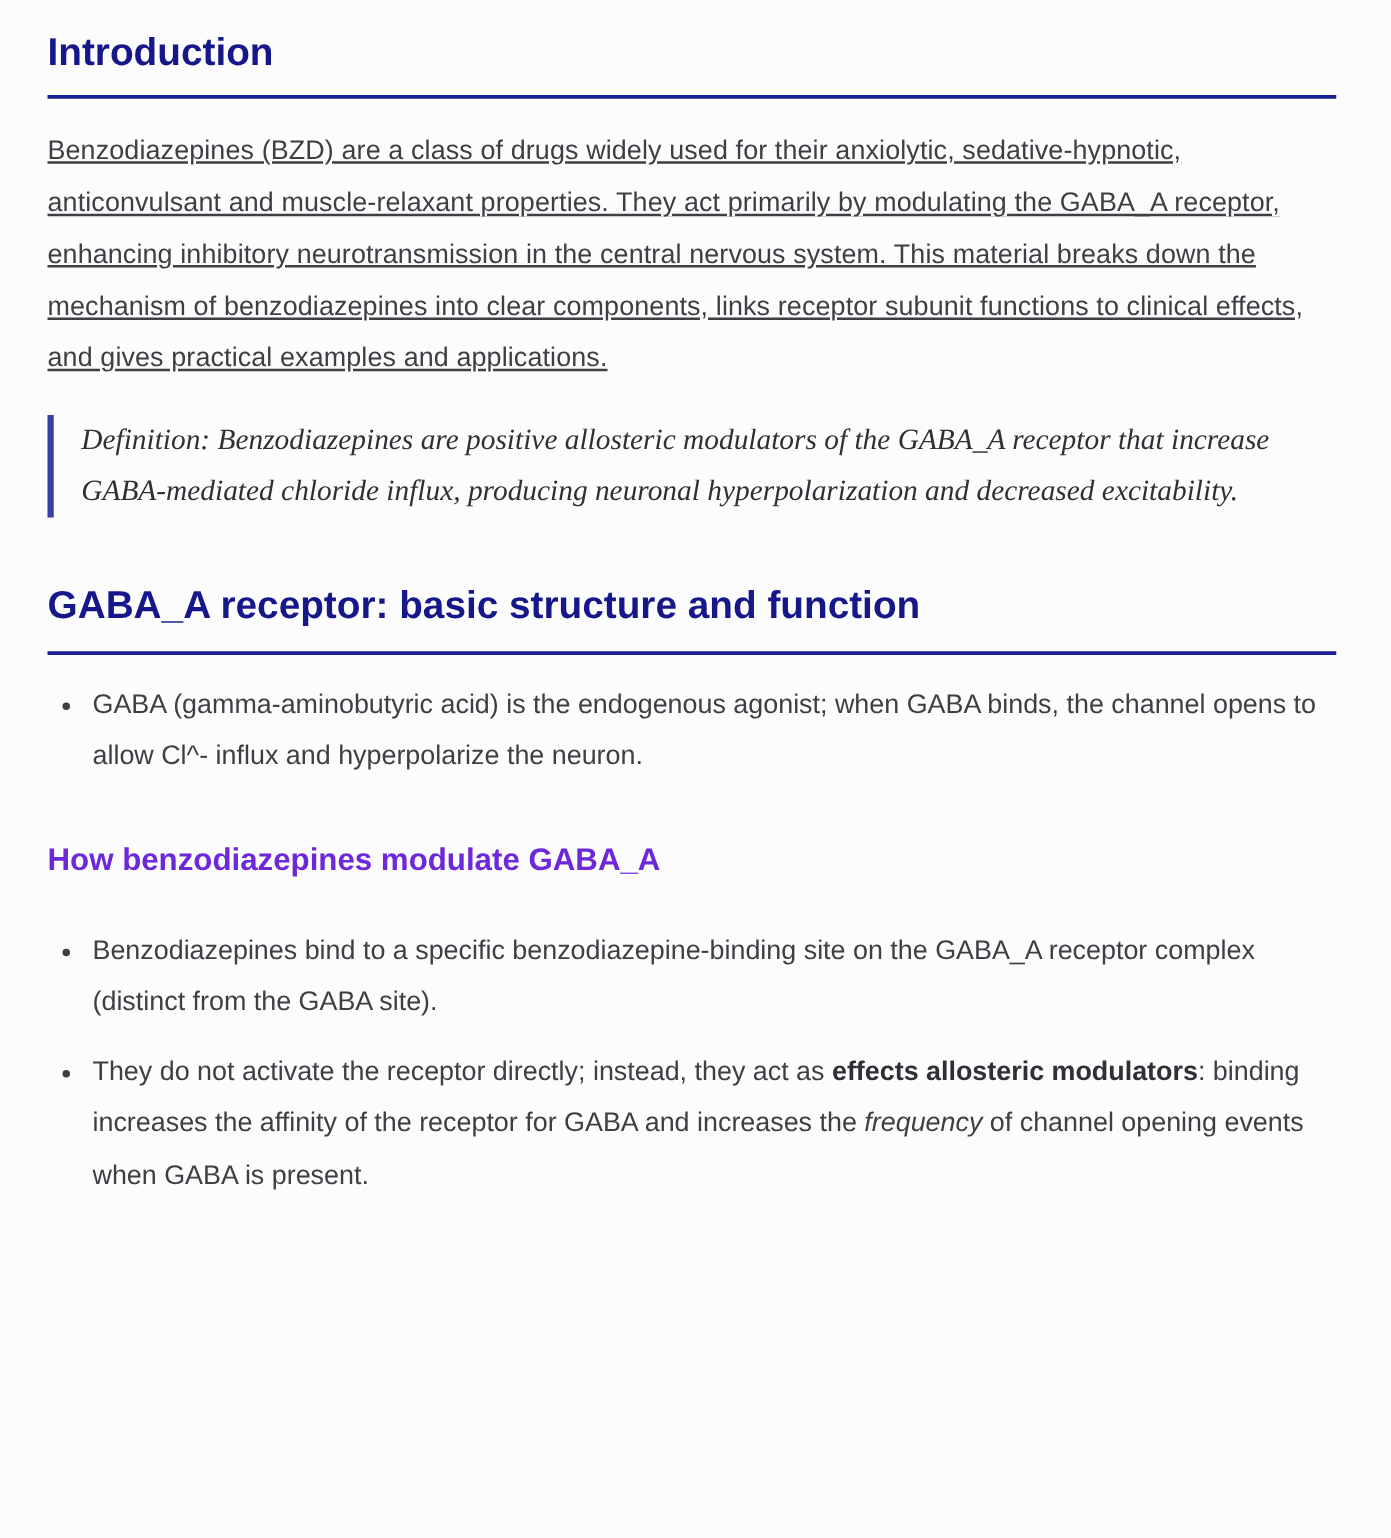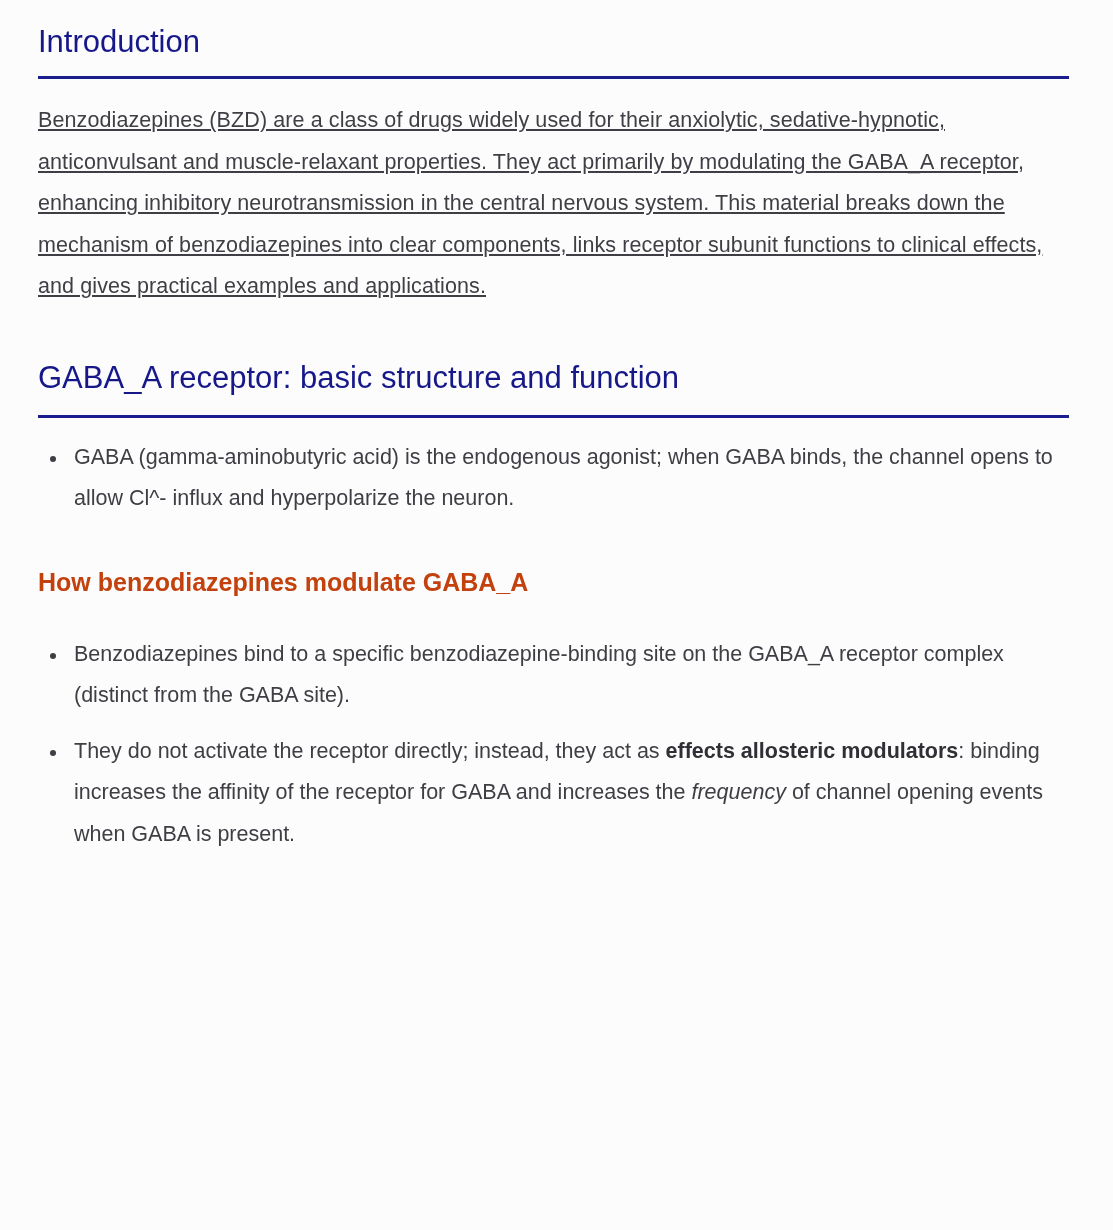--- a/index.html
+++ b/index.html
@@ -4,21 +4,21 @@
 <style>
   html, body { margin: 0; padding: 0; }
   body {
     width: 1113px; height: 1230px; overflow: hidden;
     background: #fcfcfd;
     font-family: "Liberation Sans", "DejaVu Sans", sans-serif;
     color: #3a3a3f;
   }
   .page { position: relative; padding: 0 44px 0 38px; }
   h2 {
-    margin: 0; color: #16188a; font-weight: 400;
+    margin: 0; color: #16188a; font-weight: 700;
     font-family: "Liberation Sans", sans-serif;
   }
   .h2-intro { font-size: 31px; padding-top: 22px; height: 40px; line-height: 40px; }
   .h2-gaba { font-size: 31px; padding-top: 0; height: 40px; line-height: 40px; }
   .rule { height: 3px; background: #1b1e8f; margin-top: 14px; width: 1031px; }
   p.body {
     margin: 0; font-size: 21.5px; line-height: 41.5px; color: #3e3e44;
     width: 1030px; letter-spacing: 0.1px; text-decoration: underline;
   }
   .def {
@@ -28,35 +28,36 @@
     font-style: italic; font-size: 23.5px; line-height: 41px; color: #2f2f35;
     width: 1000px;
   }
   ul { margin: 0; padding: 0 0 0 36px; list-style: none; width: 1000px; }
   li { position: relative; font-size: 21.5px; line-height: 41.5px; color: #3e3e44; }
   li::before {
     content: ""; position: absolute; left: -24px; top: 19px;
     width: 6px; height: 6px; border-radius: 50%; background: #3e3e44;
   }
   h3 {
-    margin: 0; color: #c2410c; font-weight: 700; font-size: 25px;
+    margin: 0; color: #6d28d9; font-weight: 700; font-size: 25px;
     height: 32px; line-height: 32px;
   }
   b { color: #2f2f35; }
 </style>
 </head>
 <body>
 
 <div class="page">
 
   <h2 class="h2-intro">Introduction</h2>
   <div class="rule"></div>
 
   <p class="body" style="margin-top:21px;">Benzodiazepines (BZD) are a class of drugs widely used for their anxiolytic, sedative-hypnotic, anticonvulsant and muscle-relaxant properties. They act primarily by modulating the GABA_A receptor, enhancing inhibitory neurotransmission in the central nervous system. This material breaks down the mechanism of benzodiazepines into clear components, links receptor subunit functions to clinical effects, and gives practical examples and applications.</p>
 
+  <div class="def" style="margin-top:24px;">Definition: Benzodiazepines are positive allosteric modulators of the GABA_A receptor that increase GABA-mediated chloride influx, producing neuronal hyperpolarization and decreased excitability.</div>
 
   <h2 class="h2-gaba" style="margin-top:50px;">GABA_A receptor: basic structure and function</h2>
   <div class="rule" style="margin-top:17px;"></div>
 
   <ul style="margin-top:19px;">
     <li style="margin-top:14px;">GABA (gamma-aminobutyric acid) is the endogenous agonist; when GABA binds, the channel opens to allow Cl^- influx and hyperpolarize the neuron.</li>
   </ul>
 
   <h3 style="margin-top:46px;">How benzodiazepines modulate GABA_A</h3>
 

